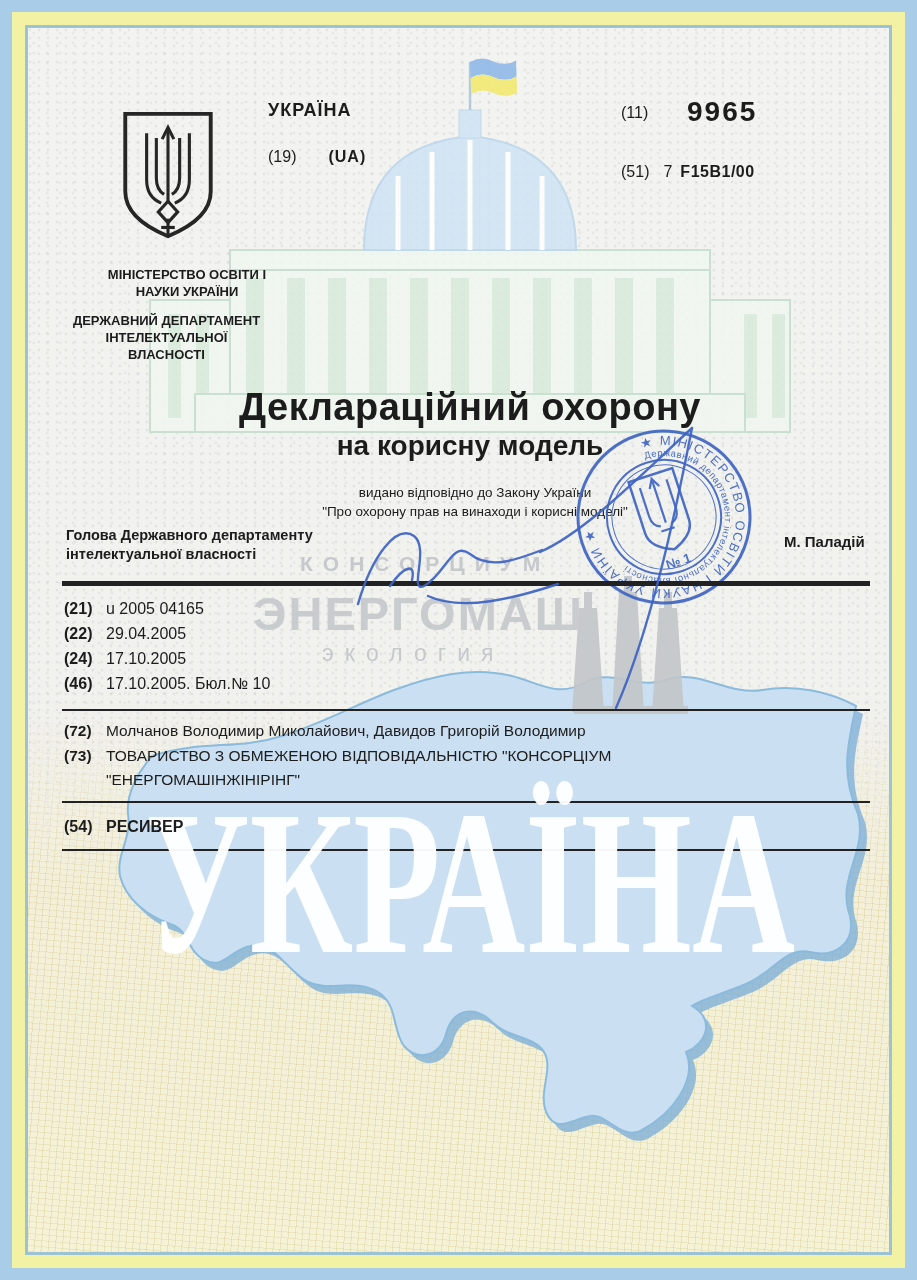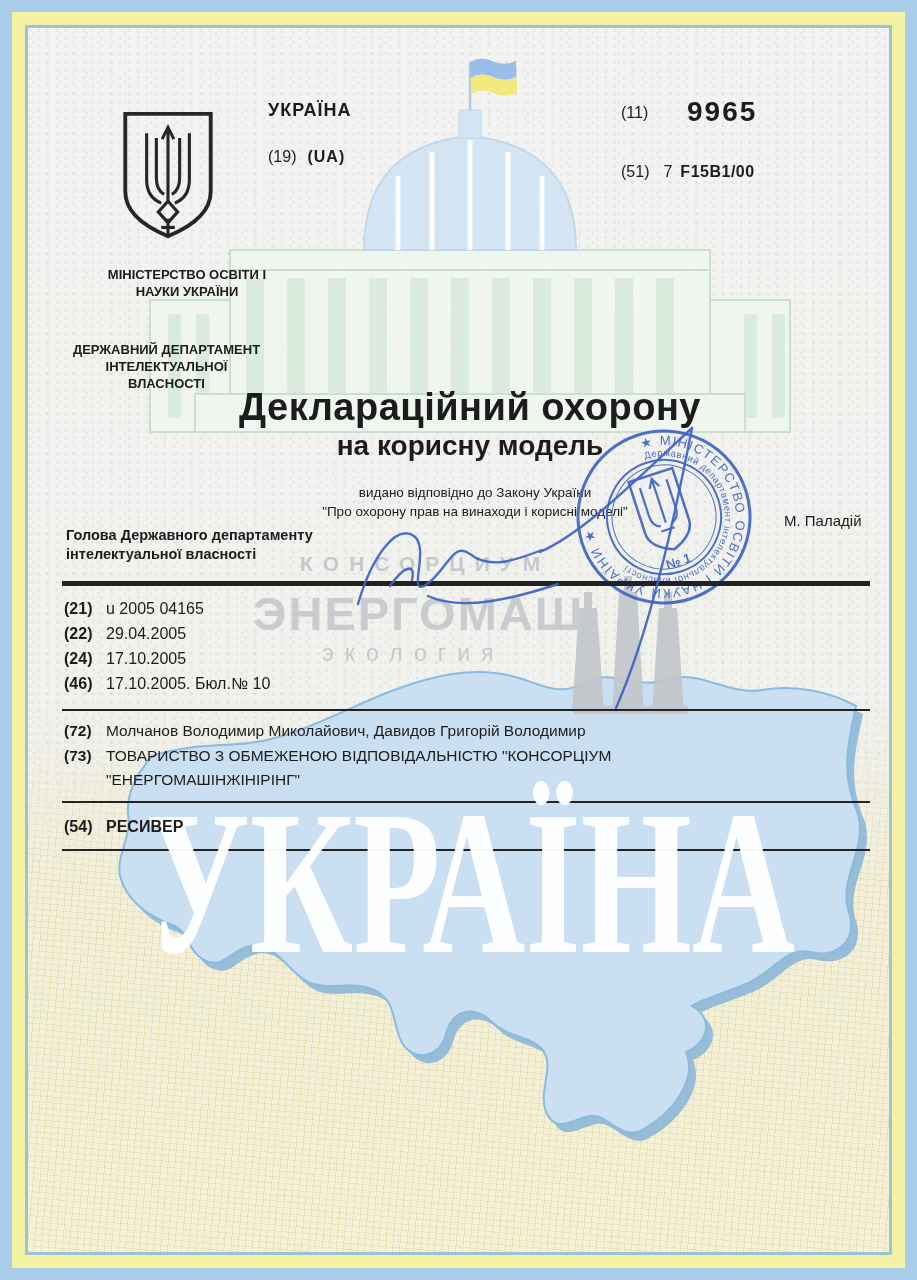--- a/index.html
+++ b/index.html
@@ -25,33 +25,33 @@
   svg.decor{position:absolute;left:0;top:0;width:917px;height:1280px;pointer-events:none;}
   .layer-building{z-index:2;}
   .layer-map{z-index:3;}
   .layer-greywm{z-index:4;}
   .layer-stamp{z-index:7;}
   .layer-signature{z-index:9;}
   .txt{position:absolute;z-index:6;white-space:nowrap;}
   
   .country{left:268px;top:100px;font-size:18px;font-weight:bold;letter-spacing:1px;}
   .kind{left:268px;top:148px;font-size:16px;}
-  .kind b{margin-left:11px;letter-spacing:1px;}
+  .kind b{margin-left:32px;letter-spacing:1px;}
   .num-label{left:621px;top:104px;font-size:16px;}
   .num-value{left:687px;top:96px;font-size:28px;font-weight:bold;letter-spacing:2px;}
   .ipc{left:621px;top:163px;font-size:16px;}
   .ipc .ed{margin:0 8px 0 14px;}
   .ipc b{letter-spacing:.5px;}
   .ministry{left:56px;top:266px;width:262px;text-align:center;font-size:13px;font-weight:bold;line-height:17px;z-index:6;position:absolute;}
-  .department{left:44px;top:341px;width:245px;text-align:center;font-size:13px;font-weight:bold;line-height:17px;z-index:6;position:absolute;}
+  .department{left:44px;top:312px;width:245px;text-align:center;font-size:13px;font-weight:bold;line-height:17px;z-index:6;position:absolute;}
   .title-main{left:70px;top:386px;width:800px;text-align:center;font-size:38px;font-weight:bold;letter-spacing:.5px;}
   .title-sub{left:70px;top:430px;width:800px;text-align:center;font-size:28px;font-weight:bold;}
   .law{left:245px;top:483px;width:460px;text-align:center;font-size:13.5px;line-height:19px;z-index:6;position:absolute;white-space:normal;}
   .signer-role{left:66px;top:526px;font-size:14.5px;font-weight:bold;line-height:19px;}
-  .signer-name{left:784px;top:512px;font-size:15px;font-weight:normal;}
+  .signer-name{left:784px;top:533px;font-size:15px;font-weight:bold;}
   
   .rule{position:absolute;left:62px;width:808px;background:#222;}
   .rule-thick{top:581px;height:5px;z-index:8;}
   .rule-2{top:709px;height:2px;z-index:5;}
   
   .frow{position:absolute;z-index:6;font-size:16px;white-space:nowrap;}
   .frow .code{display:inline-block;width:42px;font-weight:bold;}
   .f21{left:64px;top:600px;} .f22{left:64px;top:625px;}
   .f24{left:64px;top:650px;} .f46{left:64px;top:675px;}
   .f72{left:64px;top:722px;font-size:15.5px;} .f73{left:64px;top:747px;font-size:15.5px;}

